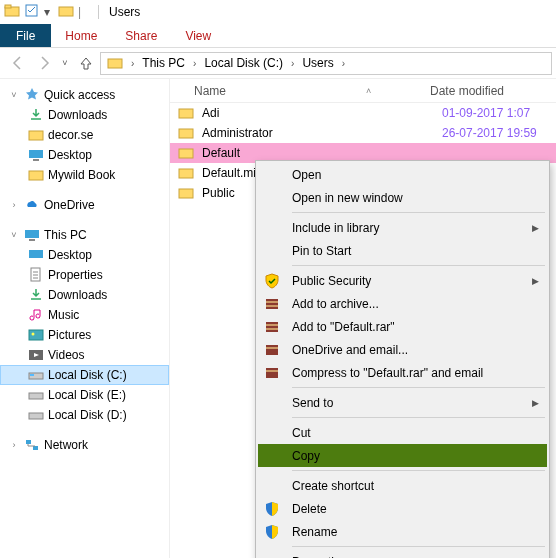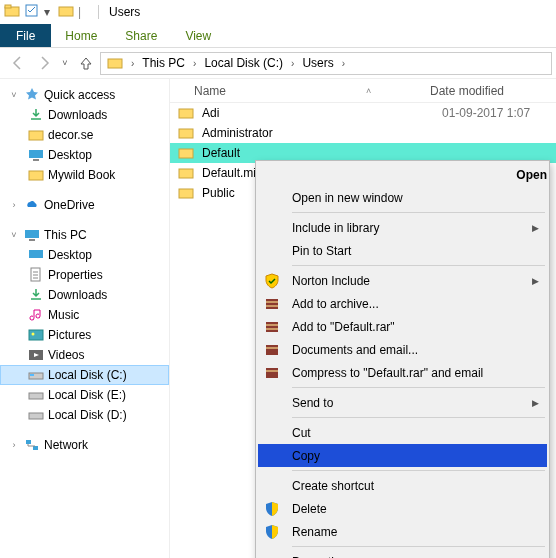--- a/index.html
+++ b/index.html
@@ -5,21 +5,21 @@
 * { box-sizing: border-box; margin: 0; padding: 0; font-family: "Segoe UI", Tahoma, sans-serif; font-size: 12px; }
 body { width: 556px; height: 558px; background: #fff; overflow: hidden; position: relative; }
 
 
 .titlebar { height: 24px; display: flex; align-items: center; padding: 0 4px; background: #fff; gap: 4px; }
 .titlebar .title { margin-left: 10px; padding-left: 10px; border-left: 1px solid #ccc; }
 
 
 .ribbon { height: 24px; display: flex; align-items: stretch; border-bottom: 1px solid #ddd; }
 .ribbon .file { background: #0c4a6e; color: #fff; padding: 0 16px; display: flex; align-items: center; }
-.ribbon .tab { padding: 0 14px; display: flex; align-items: center; color: #4d7c0f; }
+.ribbon .tab { padding: 0 14px; display: flex; align-items: center; color: #b91c1c; }
 
 
 .navbar { height: 30px; display: flex; align-items: center; gap: 2px; padding: 4px 4px 4px 6px; }
 .navbtn { width: 24px; height: 24px; display: flex; align-items: center; justify-content: center; color: #666; }
 .addrbar { flex: 1; height: 23px; border: 1px solid #ccc; display: flex; align-items: center; padding: 0 2px; }
 .addrbar .seg { padding: 0 4px; }
 .addrbar .chev { padding: 0 4px; color: #555; font-size: 10px; }
 .addrico { width: 16px; height: 16px; margin: 0 4px; }
 
 
@@ -33,28 +33,28 @@
 
 
 .content { flex: 1; display: flex; flex-direction: column; }
 .headers { display: flex; height: 24px; align-items: center; border-bottom: 1px solid #eee; color: #555; }
 .headers .col-name { flex: 0 0 260px; padding-left: 24px; display: flex; align-items: center; gap: 80px; }
 .headers .col-date { flex: 1; }
 .headers .sort { font-size: 9px; color: #888; margin-left: 60px; }
 .row { display: flex; height: 20px; align-items: center; padding-left: 8px; }
 .row .ico { width: 16px; height: 16px; margin-right: 8px; }
 .row .name { flex: 0 0 240px; }
-.row .date { flex: 1; color: #737373; }
-.row.sel { background: #5eead4; }
+.row .date { flex: 1; color: #8b5cf6; }
+.row.sel { background: #f9a8d4; }
 
 
 .ctxmenu { position: absolute; left: 255px; top: 160px; width: 295px; background: #f0f0f0; border: 1px solid #bcbcbc; box-shadow: 2px 4px 8px rgba(0,0,0,.25); padding: 2px; }
 .ctxmenu .item { display: flex; align-items: center; height: 23px; padding-left: 34px; position: relative; }
-.ctxmenu .item.hover { background: #1d4ed8; }
-.ctxmenu .item.bold { font-weight: bold; justify-content: flex-end; }
+.ctxmenu .item.hover { background: #4d7c0f; }
+.ctxmenu .item.bold { font-weight: normal; }
 .ctxmenu .sep { height: 1px; background: #d0d0d0; margin: 3px 2px 3px 34px; }
 .ctxmenu .submenu { position: absolute; right: 8px; font-size: 9px; color: #555; }
 .ctxmenu .ci { position: absolute; left: 6px; width: 16px; height: 16px; display: flex; align-items: center; justify-content: center; }
 
 
 svg { width: 16px; height: 16px; }
 .disabled { color: #b0b0b0; }
 </style>
 </head>
 <body>
@@ -282,20 +282,21 @@
             <rect x="1" y="4" width="14" height="9" fill="#ffd96a" stroke="#caa43b"></rect>
           </svg></span>
         <span class="name">Adi</span>
         <span class="date">01-09-2017 1:07</span>
       </div>
     <div class="row">
         <span class="ico"><svg>
             <rect x="1" y="4" width="14" height="9" fill="#ffd96a" stroke="#caa43b"></rect>
           </svg></span>
         <span class="name">Administrator</span>
+        <span class="date">26-07-2017 19:59</span>
       </div>
     <div class="row sel">
         <span class="ico"><svg>
             <rect x="1" y="4" width="14" height="9" fill="#ffd96a" stroke="#caa43b"></rect>
           </svg></span>
         <span class="name">Default</span>
       </div>
     <div class="row">
         <span class="ico"><svg>
             <rect x="1" y="4" width="14" height="9" fill="#ffd96a" stroke="#caa43b"></rect>
@@ -327,21 +328,21 @@
       <span>Pin to Start</span>
     </div>
   <div class="sep"></div>
   <div class="item">
       <span class="ci">
         <svg>
           <path d="M8 1 l6 2 v4 c0 4 -3 7 -6 8 c-3 -1 -6 -4 -6 -8 v-4 Z" fill="#ffcc00" stroke="#c80"></path>
           <path d="M5 8 l2 2 l4 -4" stroke="#060" fill="none" stroke-width="1.5"></path>
         </svg>
       </span>
-      <span>Norton Include</span>
+      <span>Public Security</span>
       <span class="submenu">▶</span>
     </div>
   <div class="item">
       <span class="ci">
         <svg>
           <rect x="2" y="3" width="12" height="10" fill="#8b3a2f"></rect>
           <rect x="2" y="5" width="12" height="2" fill="#c96"></rect>
           <rect x="2" y="9" width="12" height="2" fill="#c96"></rect>
         </svg>
       </span>
@@ -357,21 +358,21 @@
       </span>
       <span>Add to "Default.rar"</span>
     </div>
   <div class="item">
       <span class="ci">
         <svg>
           <rect x="2" y="3" width="12" height="10" fill="#8b3a2f"></rect>
           <rect x="2" y="5" width="12" height="2" fill="#c96"></rect>
         </svg>
       </span>
-      <span>Documents and email...</span>
+      <span>OneDrive and email...</span>
     </div>
   <div class="item">
       <span class="ci">
         <svg>
           <rect x="2" y="3" width="12" height="10" fill="#8b3a2f"></rect>
           <rect x="2" y="5" width="12" height="2" fill="#c96"></rect>
         </svg>
       </span>
       <span>Compress to "Default.rar" and email</span>
     </div>

